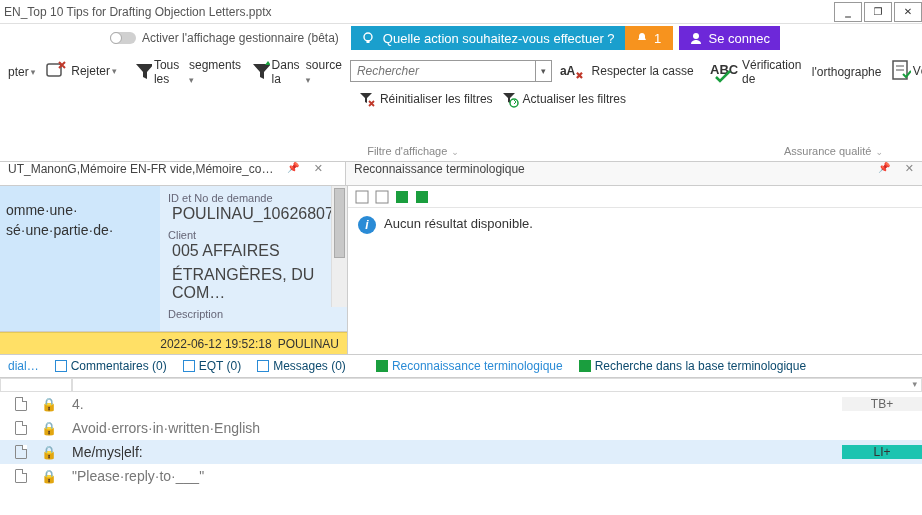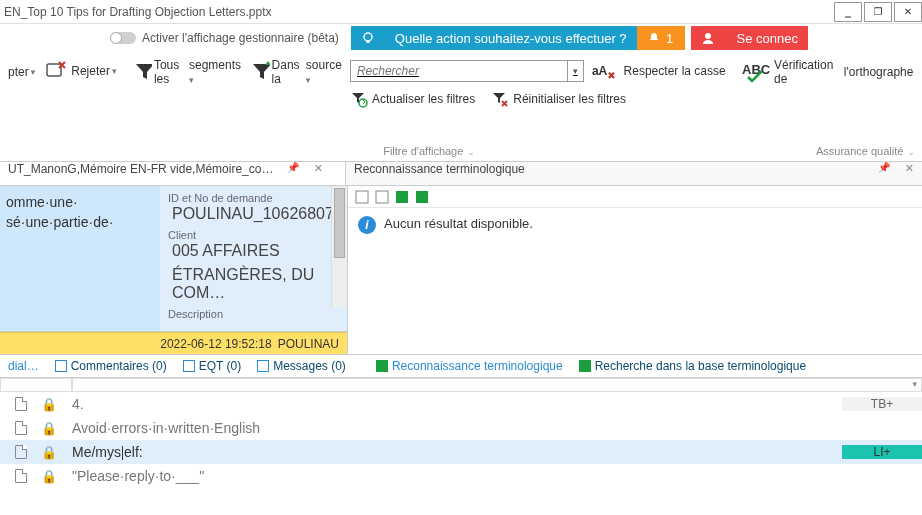--- a/index.html
+++ b/index.html
@@ -5,45 +5,45 @@
   * { box-sizing: border-box; margin: 0; padding: 0; font-family: "Segoe UI", Tahoma, sans-serif; }
   html, body { width: 922px; height: 515px; overflow: hidden; background: #fff; }
   .titlebar { height: 24px; background: #fff; border-bottom: 1px solid #e0e0e0; display: flex; align-items: center; font-size: 12px; color: #555; padding-left: 4px; }
   .titlebar .wincontrols { margin-left: auto; display: flex; gap: 2px; }
   .winbtn { width: 28px; height: 20px; display: flex; align-items: center; justify-content: center; border: 1px solid #999; font-size: 10px; color: #333; cursor: default; }
   .helpbar { height: 28px; background: #fff; display: flex; align-items: center; padding-left: 110px; }
   .toggle-sw { width: 26px; height: 12px; background: #d0d0d0; border-radius: 6px; position: relative; margin-right: 6px; }
   .toggle-sw::after { content:""; position:absolute; width:10px; height:10px; background:#fff; border:1px solid #aaa; border-radius:50%; top:0; left:0; }
   .togglelabel { font-size: 12px; color: #555; }
   .askbar { margin-left: 12px; display:flex; align-items:center; height:24px;}
-  .askbox { background:#1a9fcd; color:#fff; font-size:13px; height:24px; display:flex; align-items:center; padding:0 10px; gap:20px;}
+  .askbox { background:#1a9fcd; color:#fff; font-size:13px; height:24px; display:flex; align-items:center; padding:0 10px; gap:8px;}
   .bell { background:#f7931e; color:#fff; width:48px; height:24px; display:flex; align-items:center; justify-content:center; gap:6px; font-size:13px;}
-  .signin { background:#ef4444; color:#fff; height:24px; display:flex; align-items:center; gap:22px; padding:0 10px; font-size:13px; margin-left:6px;}
+  .signin { background:#6d28d9; color:#fff; height:24px; display:flex; align-items:center; gap:6px; padding:0 10px; font-size:13px; margin-left:6px;}
   .ribbon { height: 110px; background:#fff; border-bottom:1px solid #ccc; display:flex; }
   .rgroup { display:flex; flex-direction:column; align-items:center; justify-content:space-between; padding:4px 6px 0 6px; }
   .rgroup .items { display:flex; gap:8px; align-items:flex-start; flex:1;}
   .rbtn { display:flex; flex-direction:row; align-items:center; font-size:12px; color:#333; min-width:50px; padding-top:2px; gap:2px; }
   .rbtn .drop { font-size:9px; color:#777; }
   .sep { width:1px; background:#ddd; height:96px; margin:4px 2px; }
   .grouplabel { font-size:11px; color:#888; text-align:center; padding:2px 0 4px 0; }
   .grouplabel.right::after{ content:"⌄"; font-size:9px; margin-left:4px; color:#aaa;}
   .searchwrap { display:flex; flex-direction:column; gap:8px; padding-top:4px; }
   .searchrow { display:flex; align-items:center; gap:8px; }
-  .searchbox { display:flex; align-items:center; border:1px solid #999; width:234px; height:22px;text-decoration:underline; }
+  .searchbox { display:flex; align-items:center; border:1px solid #999; width:202px; height:22px; }
   .searchbox input { border:none; outline:none; font-size:12px; font-style:italic; color:#888; padding:0 6px; flex:1; }
   .searchbox .sdrop { border-left:1px solid #999; width:16px; height:100%; display:flex; align-items:center; justify-content:center; font-size:9px; color:#555; }
   .inlinebtn { display:flex; align-items:center; gap:4px; font-size:12px; color:#333; white-space:nowrap; }
   .docstabs { height:24px; background:#fff; display:flex; align-items:center; border-bottom:1px solid #ccc; }
   .doctab { font-size:12px; color:#444; padding:0 8px; display:flex; align-items:flex-start; gap:14px; height:100%; }
   .doctab .pin { font-size:10px; color:#888; }
   .doctab .x { font-size:11px; color:#888; }
   .midsplit { display:flex; height:168px; }
   .leftpane { width:348px; display:flex; flex-direction:column; border-right:1px solid #ccc; }
   .segarea { flex:1; display:flex; background:#f4f9fe; position:relative; overflow:hidden; border-bottom:1px solid #ccc;}
-  .segtext { background:#cfe7fb; padding:7px 6px; font-size:14px; color:#333; width:160px; line-height:1.4; white-space:nowrap; }
+  .segtext { background:#cfe7fb; padding:15px 6px; font-size:14px; color:#333; width:160px; line-height:1.4; white-space:nowrap; }
   .metabox { flex:1; background:#e0eefb; padding:6px 8px; font-size:12px; color:#444; position:relative; }
   .metabox .mlbl { color:#667; font-size:11px; }
   .metabox .mval { font-size:16px; margin:1px 0 6px 4px; }
   .scrollv { position:absolute; right:0; top:0; bottom:24px; width:16px; background:#eee; border-left:1px solid #ddd;}
   .scrollv .thumb { position:absolute; left:2px; right:2px; top:2px; height:70px; background:#c8c8c8; border:1px solid #aaa;}
   .yellowbar { height:22px; background:#ffe066; display:flex; align-items:center; justify-content:flex-end; padding:0 8px; font-size:12px; color:#333; gap:6px; border-top:1px solid #e5c955;}
   .termpane { flex:1; display:flex; flex-direction:column; }
   .termtools { height:22px; display:flex; align-items:center; gap:4px; padding:0 6px; border-bottom:1px solid #e5e5e5;}
   .toolicon { width:16px; height:16px; display:flex; align-items:center; justify-content:center; font-size:11px; }
   .termbody { flex:1; padding:8px 10px; font-size:13px; color:#333; display:flex; align-items:flex-start; gap:8px;}
@@ -151,35 +151,35 @@
             <input placeholder="Rechercher" style="">
             <div class="sdrop">▾</div>
           </div>
           <div class="inlinebtn">
             <span style="font-weight:bold;color:#333;">aA</span>
               <span style="color:#c0392b;font-size:10px;position:relative;left:-4px;top:4px;">✖</span>
             <span>Respecter la casse</span>
           </div>
         </div>
         <div class="searchrow">
+          <div class="inlinebtn" style="margin-left:8px;">
+            <svg width="18" height="18">
+                <path d="M2 3h12l-5 5v5l-2-1v-4z" fill="#333"></path>
+                <path d="M11 11l5 5m0-5l-5 5" stroke="#c0392b" stroke-width="1.8"></path>
+              </svg>
+            <span>Réinitialiser les filtres</span>
+          </div>
           <div class="inlinebtn">
             <svg width="18" height="18">
                 <path d="M2 3h12l-5 5v5l-2-1v-4z" fill="#333"></path>
                 <circle cx="13" cy="13" r="4" fill="none" stroke="#1a9e3e" stroke-width="1.5"></circle>
                 <path d="M13 10l2 2-2 2" fill="none" stroke="#1a9e3e"></path>
               </svg>
             <span>Actualiser les filtres</span>
           </div>
-          <div class="inlinebtn" style="margin-left:8px;">
-            <svg width="18" height="18">
-                <path d="M2 3h12l-5 5v5l-2-1v-4z" fill="#333"></path>
-                <path d="M11 11l5 5m0-5l-5 5" stroke="#c0392b" stroke-width="1.8"></path>
-              </svg>
-            <span>Réinitialiser les filtres</span>
-          </div>
         </div>
       </div>
     </div>
     <div class="grouplabel right">Filtre d'affichage</div>
   </div>
   <div class="sep"></div>
   <div class="rgroup">
     <div class="items">
       <div class="rbtn" style="min-width:80px;">
         <svg width="34" height="24">

